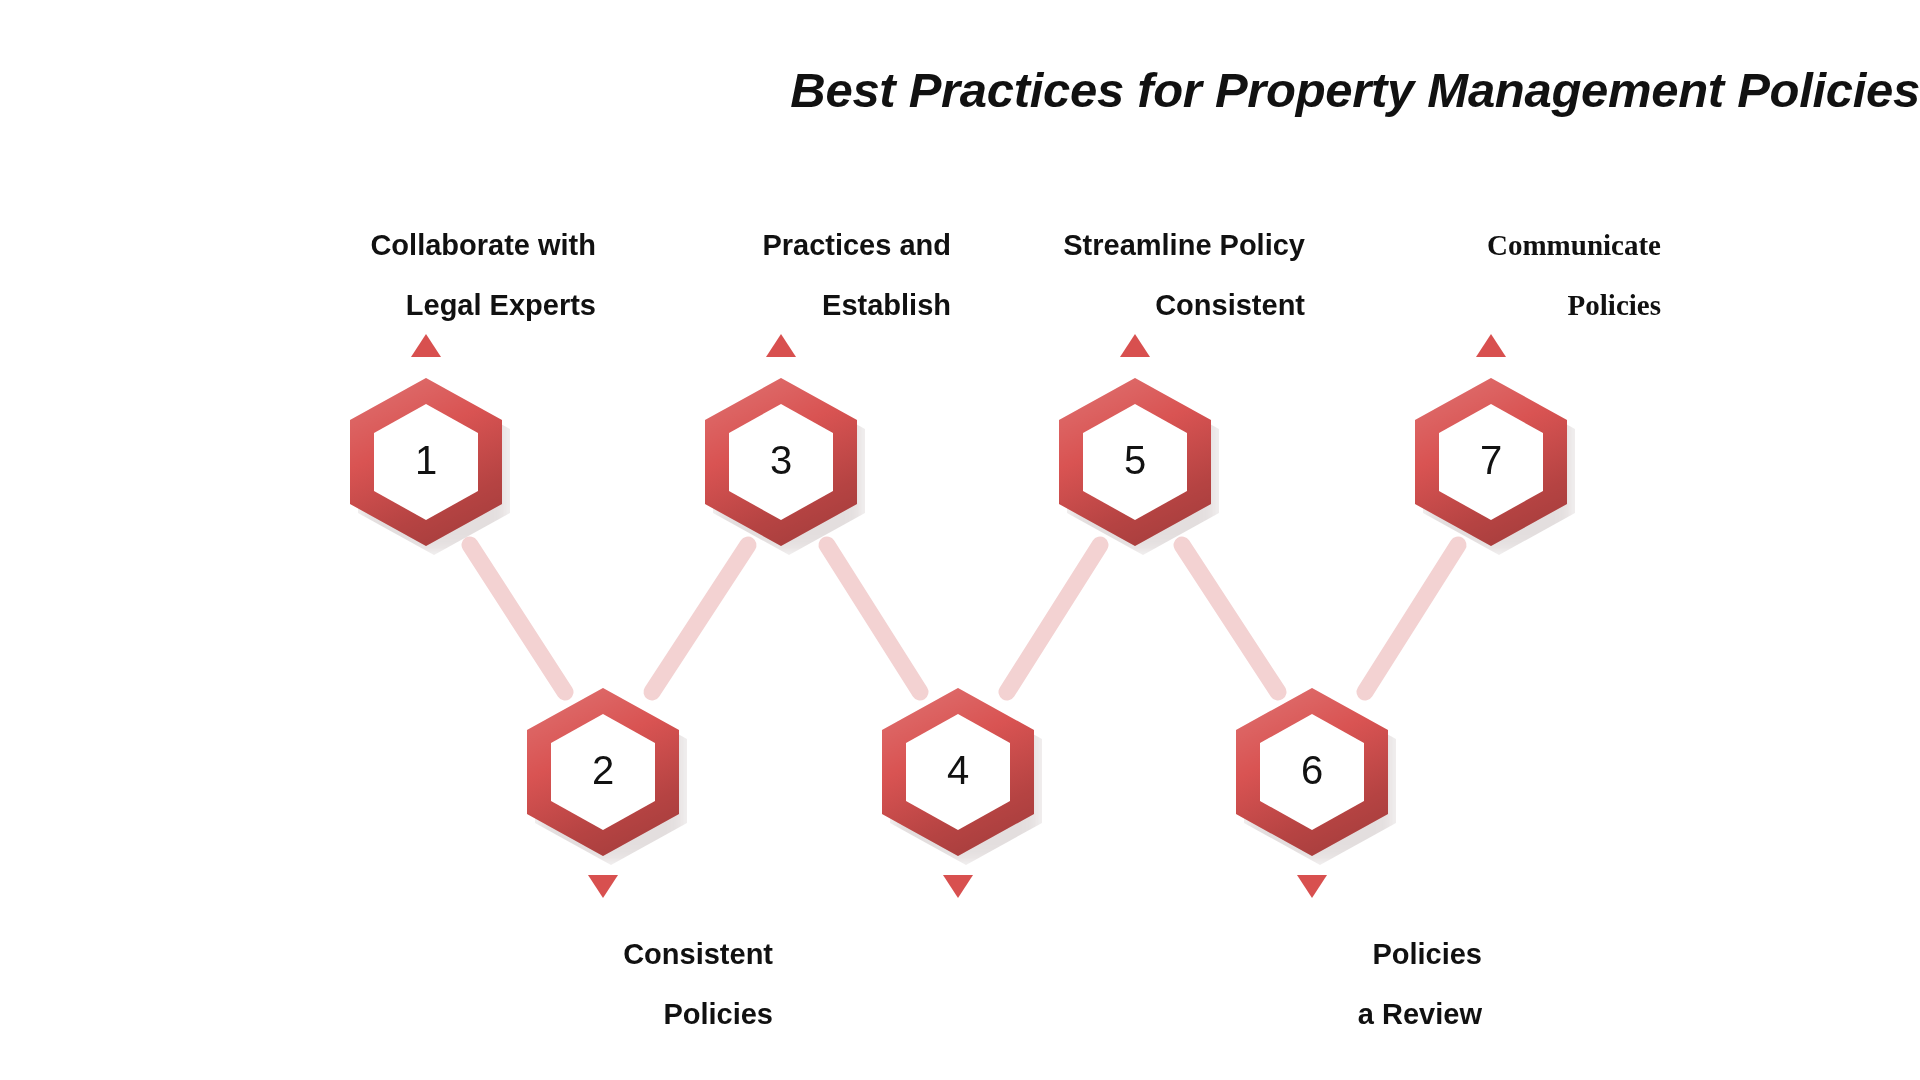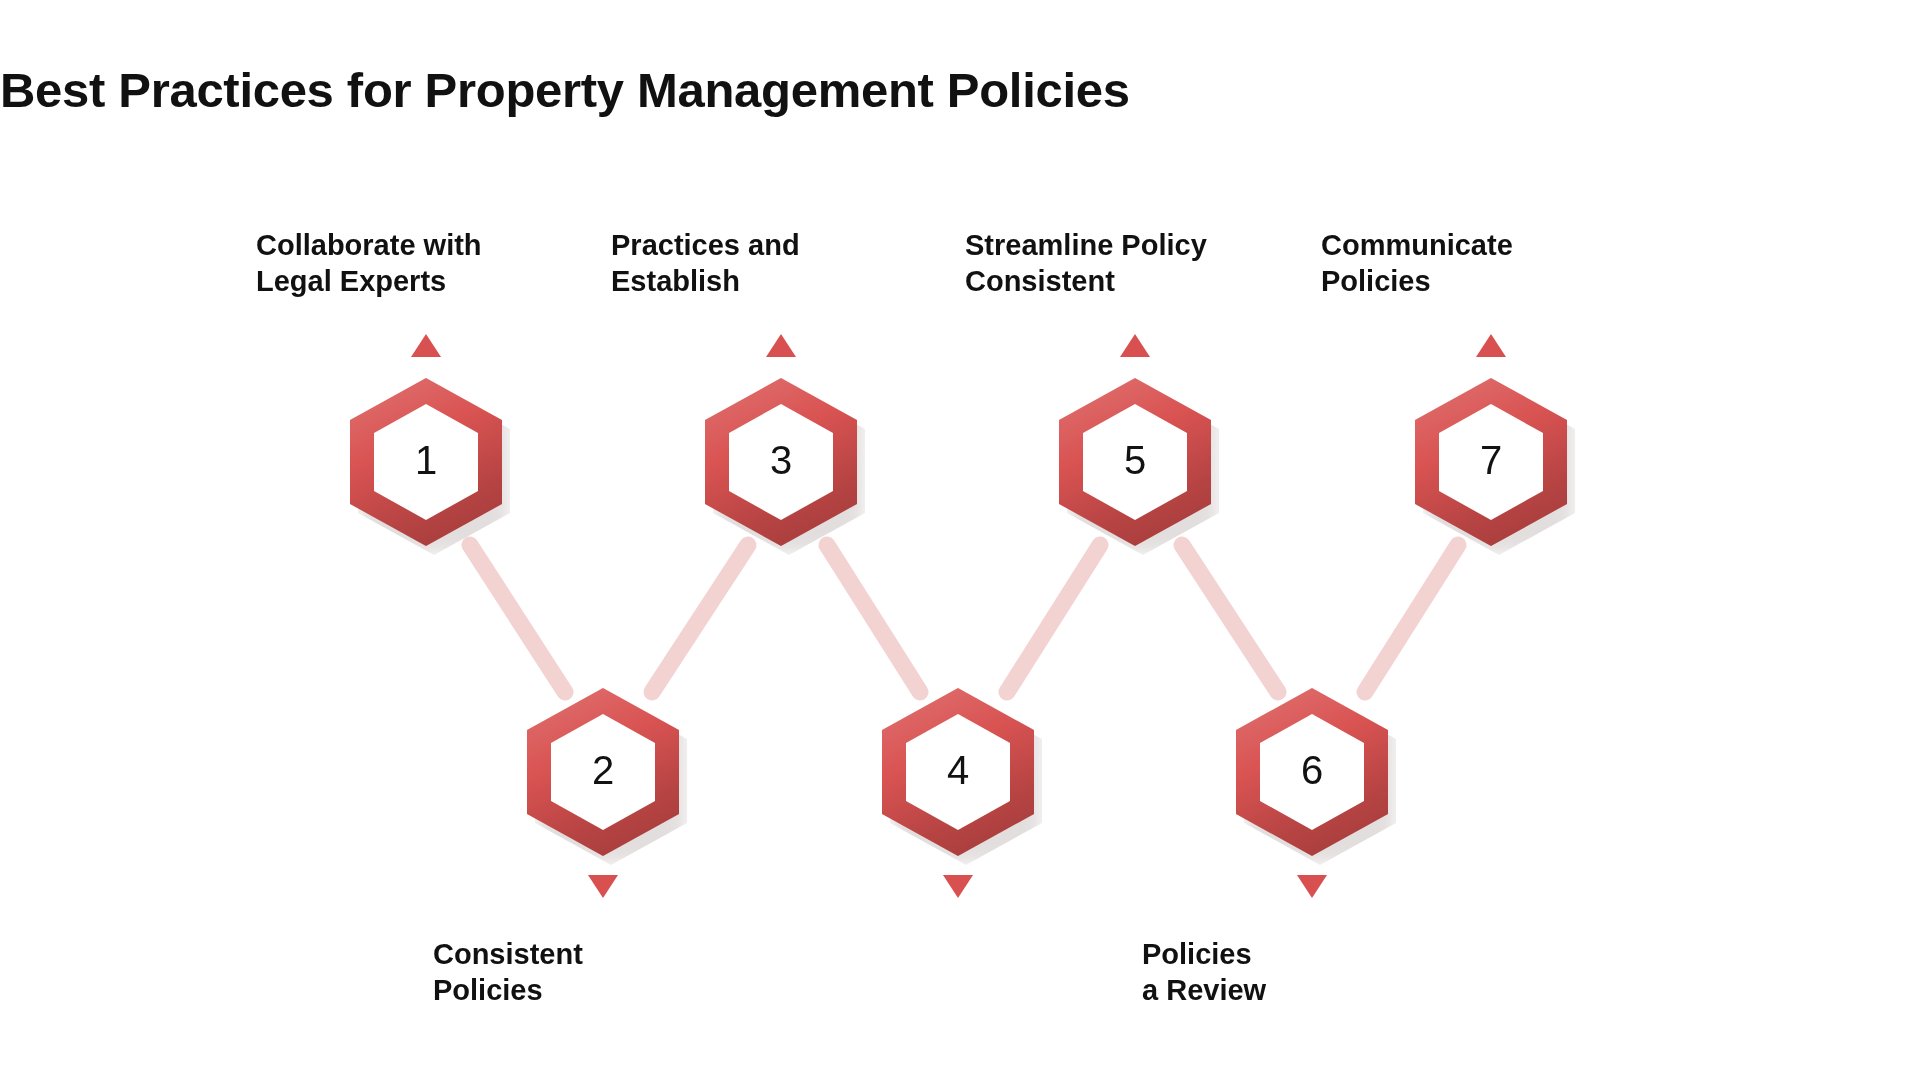--- a/index.html
+++ b/index.html
@@ -9,26 +9,27 @@
     font-family:"Liberation Sans","DejaVu Sans",sans-serif;
     overflow:hidden;
     position:relative;
   }
   #stage{position:absolute;left:0;top:0;width:1920px;height:1080px;}
 
   
   .title{
     position:absolute;
     left:0;top:62px;width:1920px;
-    text-align:left;
+    text-align:right;
     font-size:49px;
     font-weight:700;
     letter-spacing:-0.3px;
     color:#111111;
     white-space:nowrap;
+    font-style:italic;
   }
 
   
   #links{position:absolute;left:0;top:0;width:1920px;height:1080px;}
 
   
   .hex-wrap{position:absolute;width:168px;height:168px;}
   .hex-shadow{
     position:absolute;left:8px;top:9px;width:152px;height:168px;
     background:rgba(90,60,60,0.30);
@@ -73,27 +74,27 @@
   .tri-down{
     border-left:15px solid transparent;
     border-right:15px solid transparent;
     border-top:23px solid #d8504f;
   }
 
   
   .label{
     position:absolute;
     width:340px;
-    text-align:left;
+    text-align:right;
     font-size:29px;
     font-weight:700;
     line-height:1.24;
     color:#111111;
   }
-  .label .l2{display:block;}
+  .label .l2{display:block;margin-top:24px;}
 </style>
 </head>
 <body>
 
 <div id="stage">
 
   <div class="title">Best Practices for Property Management Policies</div>
 
   <svg id="links" viewBox="0 0 1920 1080" width="1920" height="1080" aria-hidden="true">
     <g stroke="#f3d2d2" stroke-width="17" stroke-linecap="round" fill="none">
@@ -186,21 +187,21 @@
   <div class="label" style="left:611px;top:228px;">
     <span>Practices and</span>
     <span class="l2">Establish</span>
   </div>
 
   <div class="label" style="left:965px;top:228px;">
     <span>Streamline Policy</span>
     <span class="l2">Consistent</span>
   </div>
 
-  <div class="label" style="left:1321px;top:228px;">
+  <div class="label" style="left:1321px;top:228px;font-family:Liberation Serif, serif;">
     <span>Communicate</span>
     <span class="l2">Policies</span>
   </div>
 
   <div class="label" style="left:433px;top:937px;">
     <span>Consistent</span>
     <span class="l2">Policies</span>
   </div>
 
 

